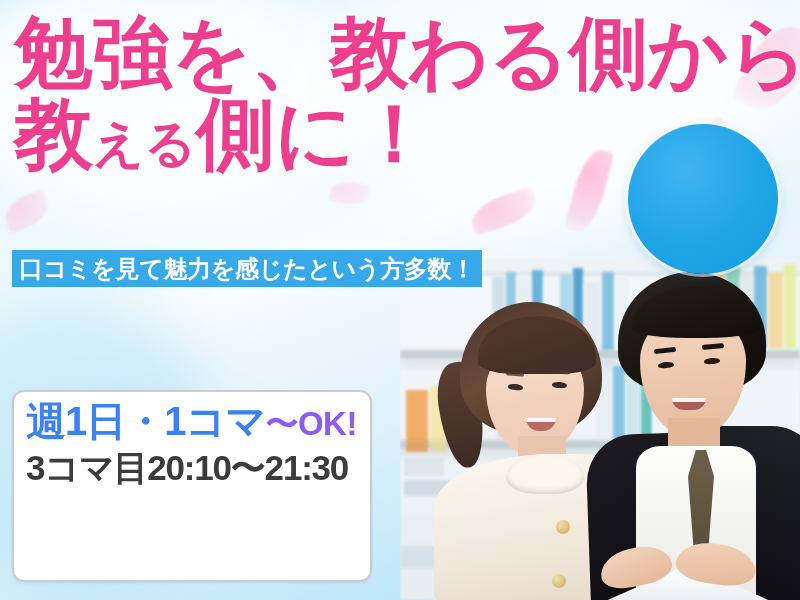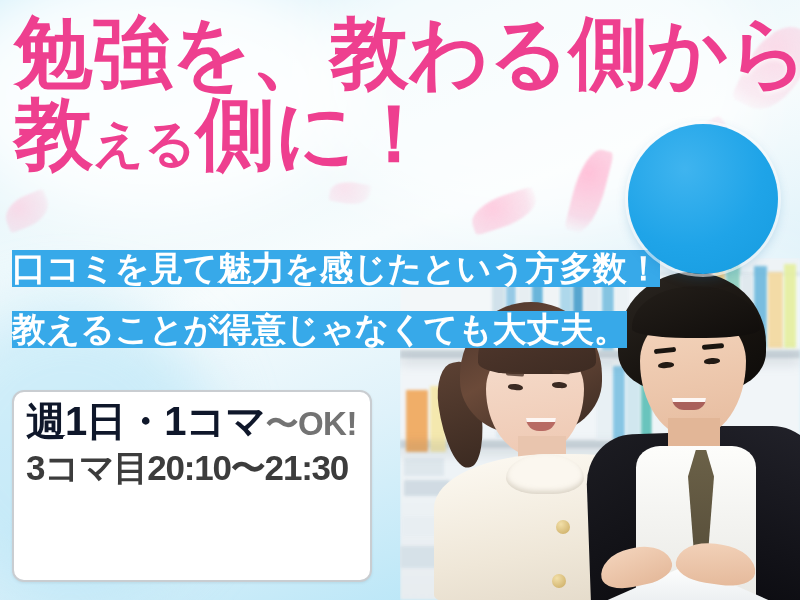--- a/index.html
+++ b/index.html
@@ -235,25 +235,25 @@
     white-space: nowrap;
   }
 
   
   .banners { position: absolute; left: 12px; top: 250px; z-index: 7; }
   .banner-line {
     display: inline-block;
     background: #37a9e9;
     color: #ffffff;
     font-weight: 900;
-    font-size: 34px;
+    font-size: 24px;
     line-height: 37px;
-    padding: 0 0;
+    padding: 0 7px;
     white-space: nowrap;
-    margin-bottom: 24px;
+    margin-bottom: 6px;
     letter-spacing: -0.3px;
   }
 
   
   .card {
     position: absolute;
     left: 12px;
     top: 390px;
     width: 360px;
     height: 192px;
@@ -264,27 +264,27 @@
     padding: 6px 10px 4px 12px;
     z-index: 9;
     box-shadow: 0 1px 3px rgba(0,0,0,0.08);
   }
   .card-head {
     white-space: nowrap;
     line-height: 46px;
     height: 46px;
   }
   .card-head .hl-red {
-    color: #0f172a;
+    color: #3b82f6;
     font-weight: 900;
     font-size: 40px;
     letter-spacing: -1px;
   }
   .card-head .hl-ok {
-    color: #737373;
+    color: #8b5cf6;
     font-weight: 900;
     font-size: 33px;
     letter-spacing: -0.5px;
   }
   .sched-row {
     color: #3c3c3c;
     font-weight: 900;
     font-size: 35px;
     line-height: 47px;
     letter-spacing: -1.2px;
@@ -393,21 +393,20 @@
   <div class="headline">
     <div class="hl-1">勉強を、教わる側から、</div>
     <div class="hl-2"><span>教</span><span class="hl-sm">える</span><span>側に！</span></div>
   </div>
 
   <div class="badge">
   </div>
 
   <div class="banners">
     <div><span class="banner-line">口コミを見て魅力を感じたという方多数！</span></div>
-    <div><span class="banner-line">教えることが得意じゃなくても大丈夫。</span></div>
   </div>
 
   <div class="card">
     <div class="card-head"><span class="hl-red">週1日・1コマ</span><span class="hl-ok">〜OK!</span></div>
     <div class="sched-row last">3コマ目20:10〜21:30</div>
   </div>
 
 </div>
 
 </body></html>

